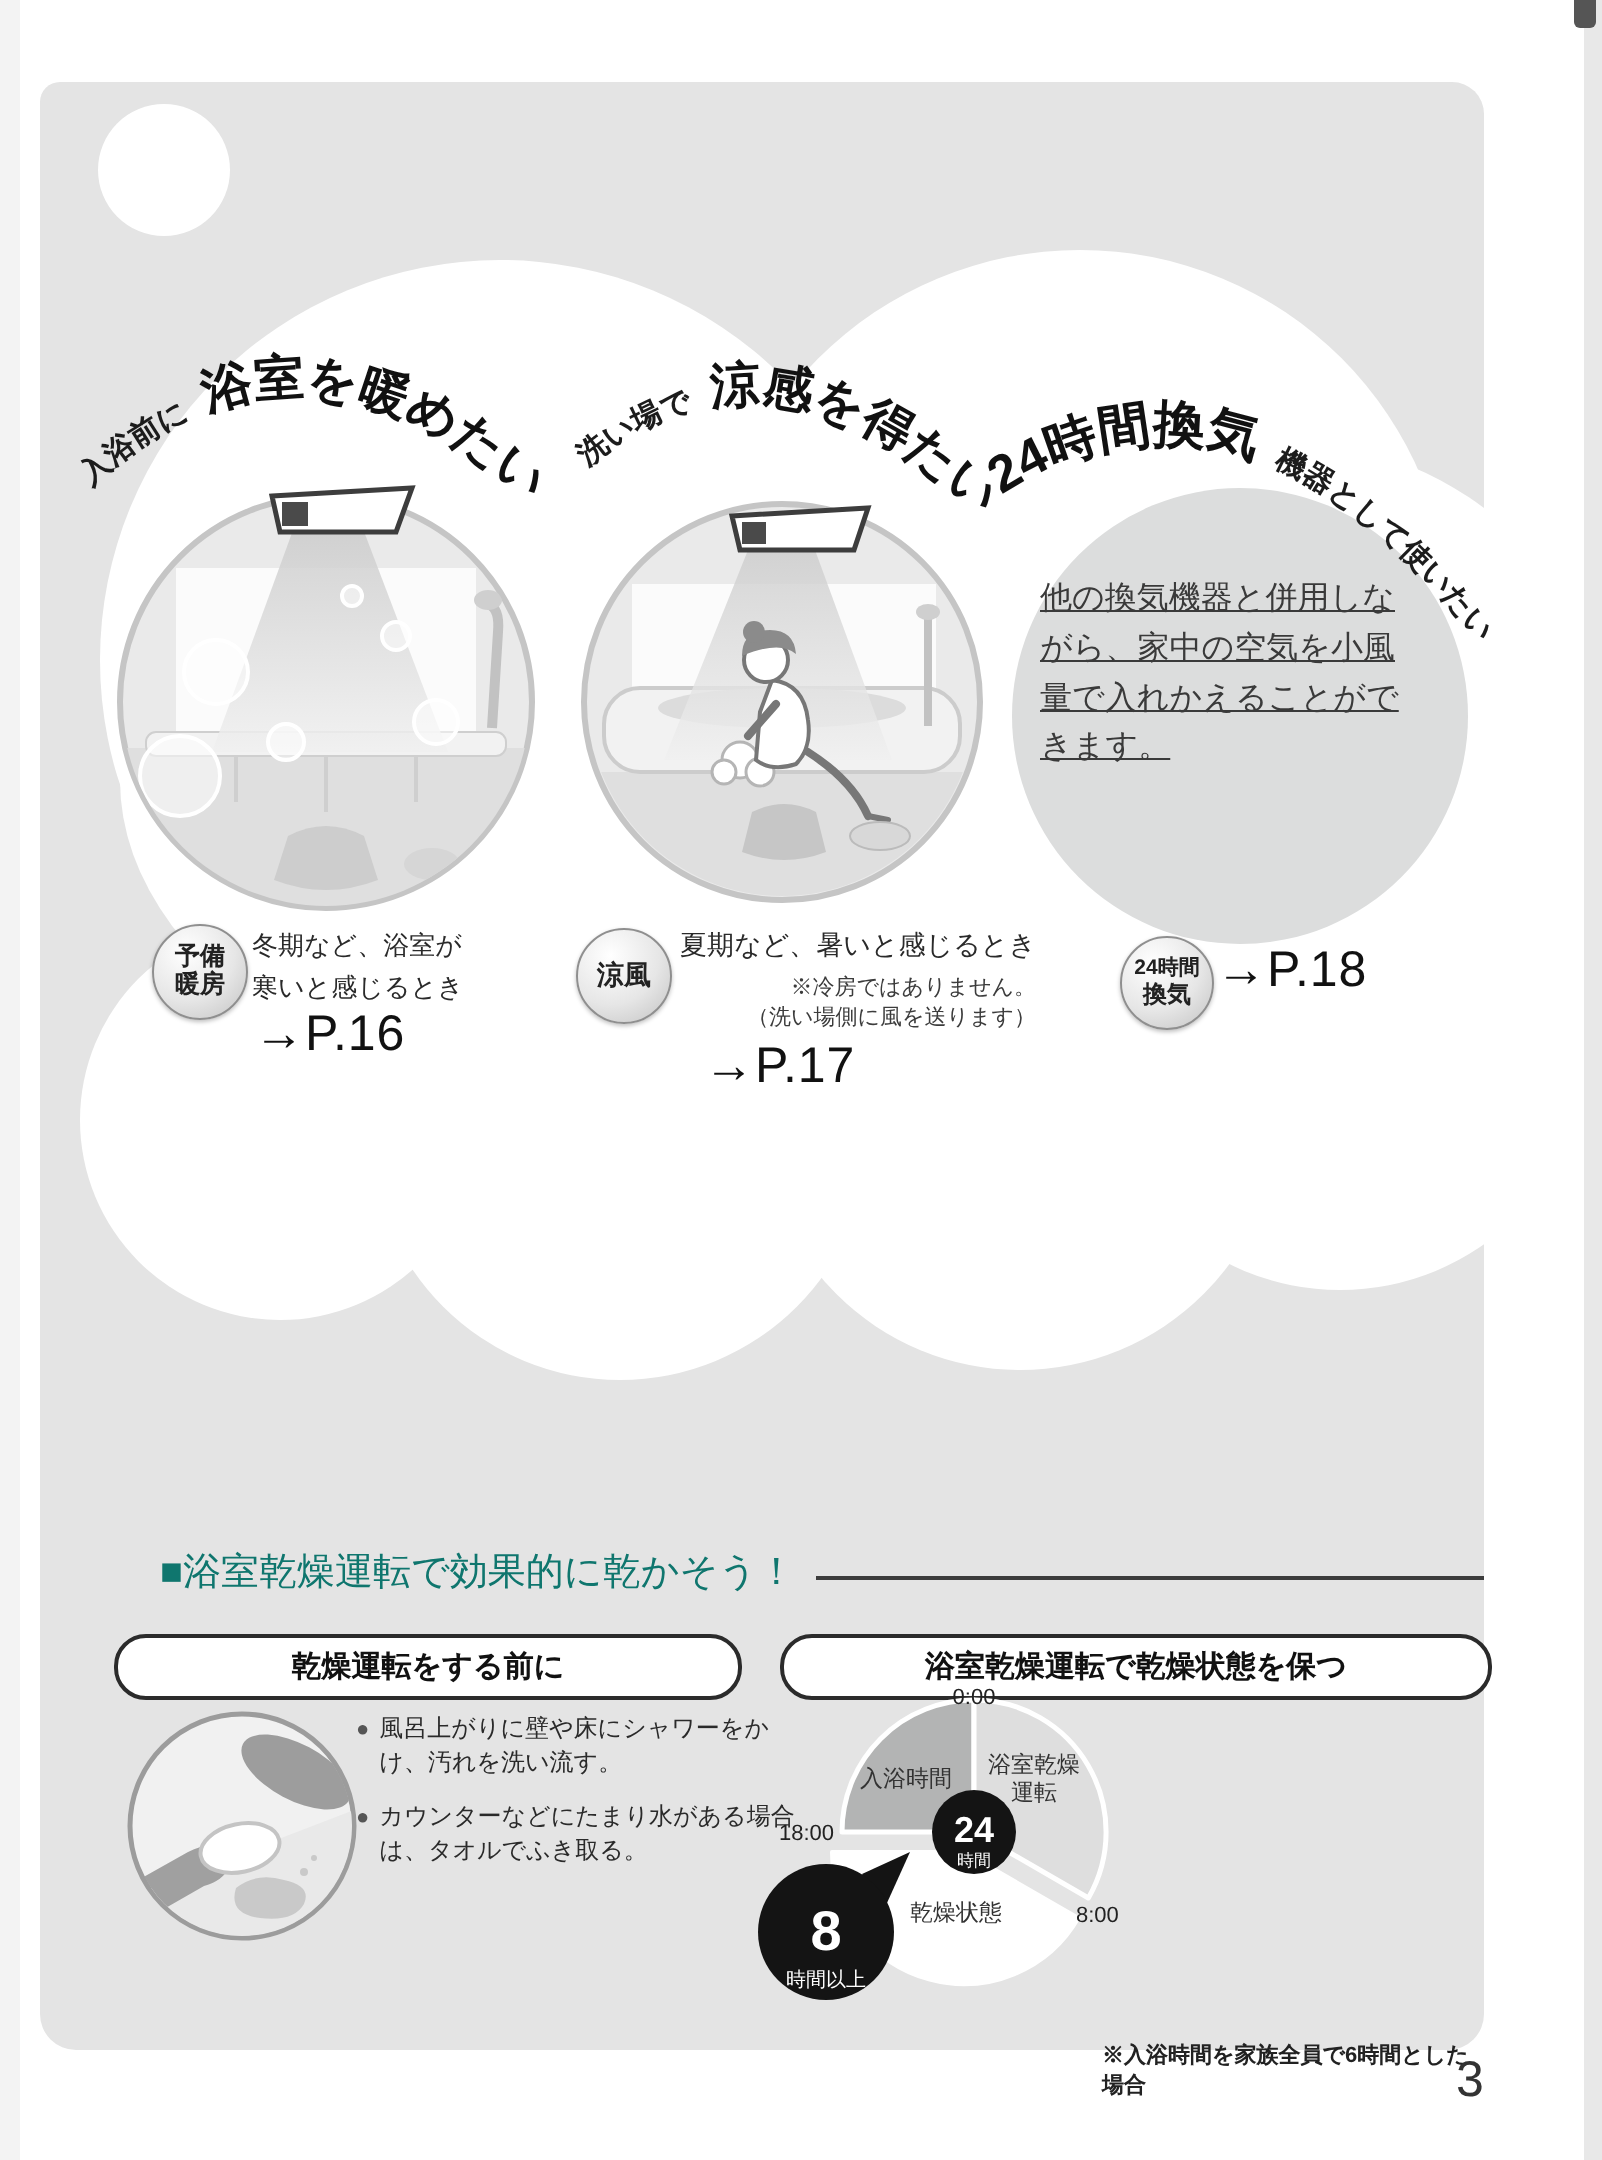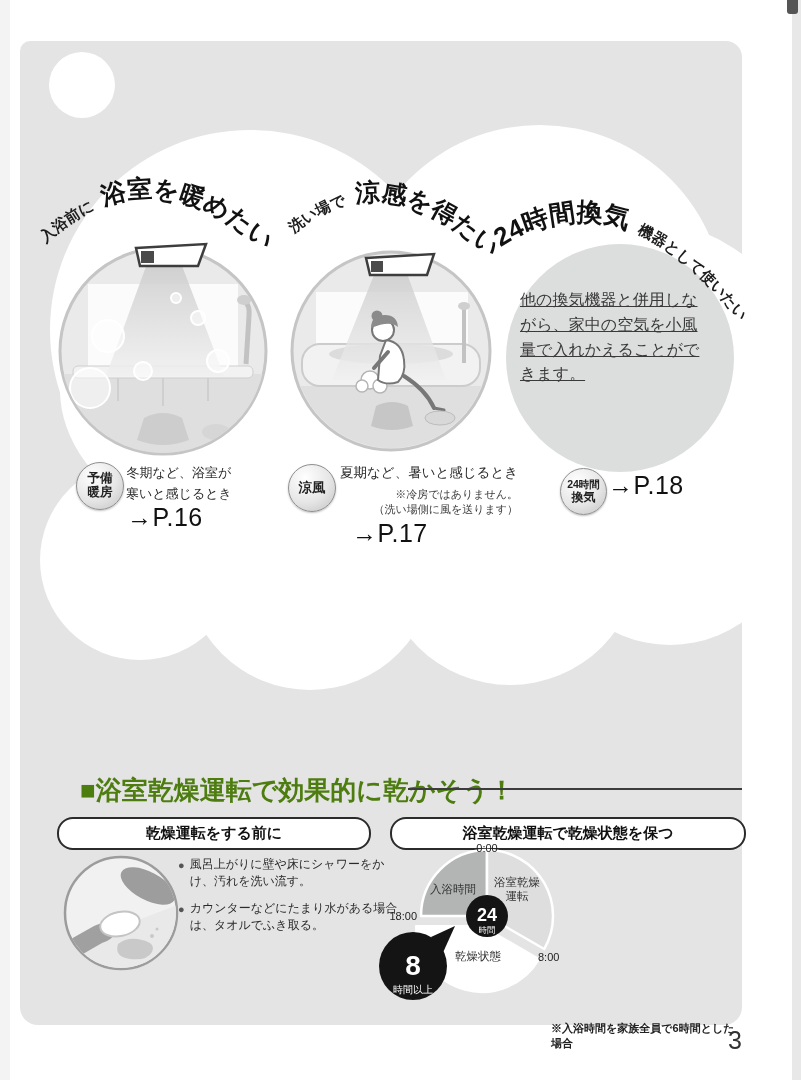--- a/index.html
+++ b/index.html
@@ -17,21 +17,21 @@
   .t-big3{font-size:26px;font-weight:bold;fill:#111;}
   .circle3{left:506px;top:244px;width:228px;height:228px;border-radius:50%;background:#dcdddd;}
   .circle3-text{position:absolute;left:14px;top:44px;width:184px;font-size:16px;line-height:1.55;color:#3a3a3a;text-decoration:underline;}
   .badge{border-radius:50%;background:radial-gradient(circle at 35% 28%,#ffffff 0%,#e6e6e6 55%,#c2c2c2 100%);
          border:1px solid #8f8f8f;box-shadow:0 1px 2px rgba(0,0,0,.25);
          display:flex;flex-direction:column;align-items:center;justify-content:center;
          font-weight:bold;color:#222;line-height:1.1;}
   .desc{font-size:13px;line-height:1.6;color:#2a2a2a;}
   .note-sm{font-size:11px;color:#3c3c3c;line-height:1.35;text-align:right;}
   .pref{font-size:25px;font-weight:normal;color:#111;letter-spacing:.5px;}
-  .sec-head{font-size:26px;font-weight:bold;color:#4d7c0f;}
+  .sec-head{font-size:19px;font-weight:normal;color:#0f766e;}
   .rule{height:2px;background:#3c3c3c;}
   .pill{border:2px solid #2b2b2b;border-radius:16px;background:#fff;height:29px;
         display:flex;align-items:center;justify-content:center;font-size:15px;font-weight:bold;color:#111;}
   .bullets{font-size:12px;line-height:1.38;color:#2a2a2a;}
   .bullets .li{display:flex;margin-bottom:11px;}
   .bullets .li::before{content:"●";font-size:11px;color:#555;margin-right:5px;margin-top:2px;}
   .keep-text{font-size:14.5px;line-height:1.5;color:#2a2a2a;padding-left:13px;position:relative;}
   .keep-text::before{content:"●";font-size:11px;color:#555;position:absolute;left:0;top:3px;}
   .keep-note{font-size:11px;font-weight:bold;color:#222;line-height:1.4;margin-top:40px;}
   .pagenum{font-size:25px;color:#333;}
@@ -156,21 +156,21 @@
         <tspan class="t-big3">24時間換気</tspan>
         <tspan class="t-small" dx="6">機器として使いたい</tspan>
       </textPath>
     </text>
   </svg>
 
   <div class="abs badge" style="left:76px;top:462px;width:46px;height:46px;font-size:12.5px;">
     <span>予備</span>
     <span>暖房</span>
   </div>
-  <div class="abs desc" style="left:126px;top:463px;text-align:center;">
+  <div class="abs desc" style="left:126px;top:463px;">
     <div>冬期など、浴室が</div>
     <div>寒いと感じるとき</div>
   </div>
   <div class="abs pref" style="left:127px;top:503px;">→P.16</div>
 
   <div class="abs badge" style="left:288px;top:464px;width:46px;height:46px;font-size:13.5px;">
     <span>涼風</span>
   </div>
   <div class="abs desc" style="left:340px;top:464px;line-height:1.4;">
     <div style="font-size:13.5px;">夏期など、暑いと感じるとき</div>

